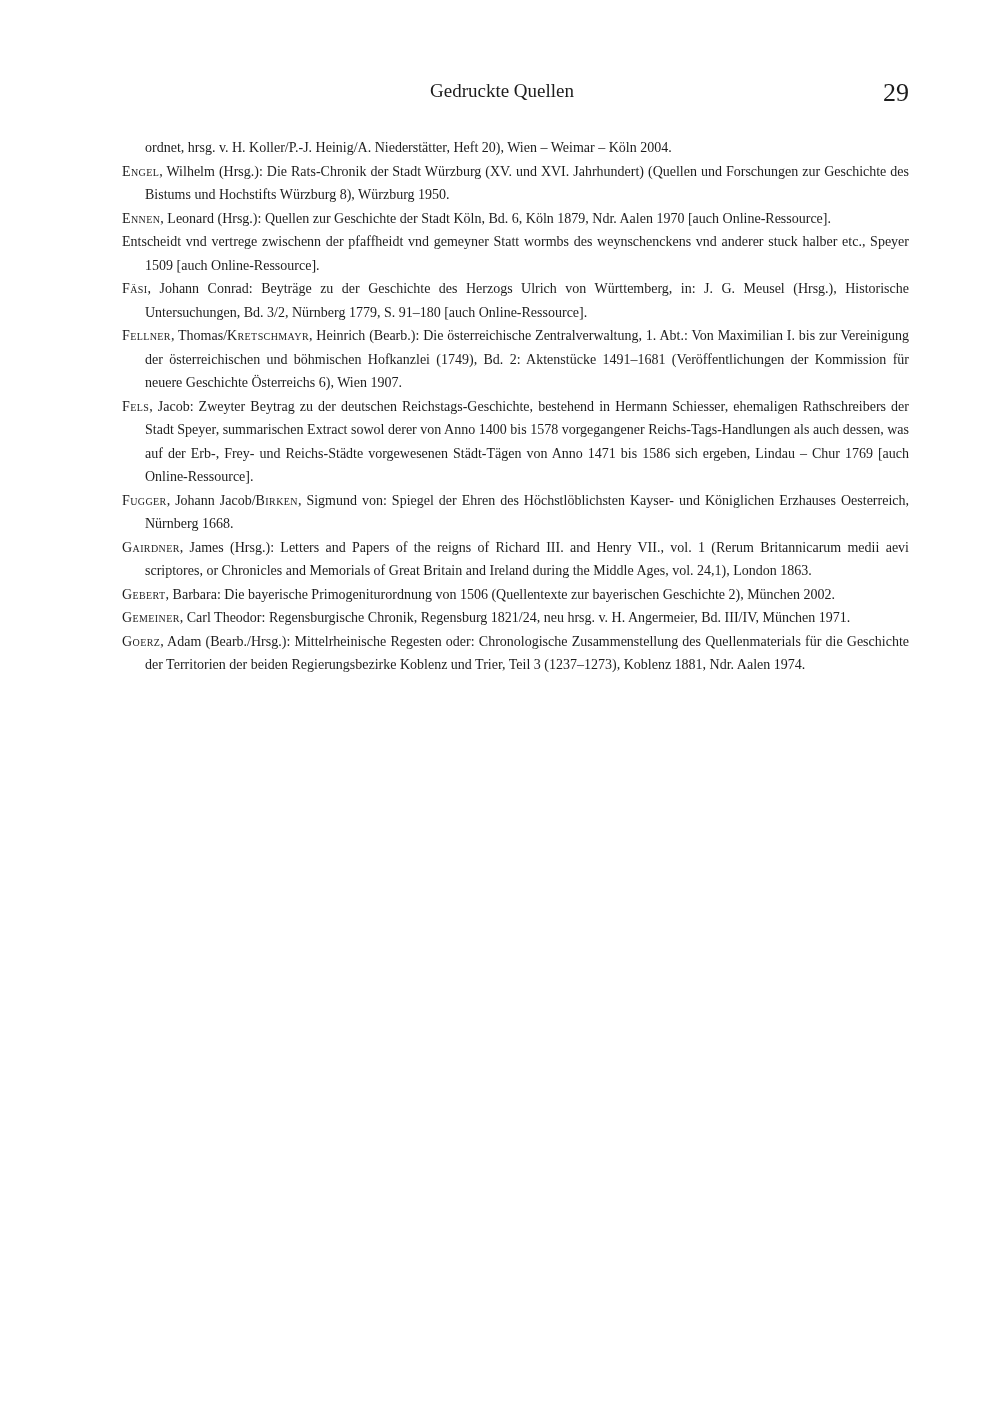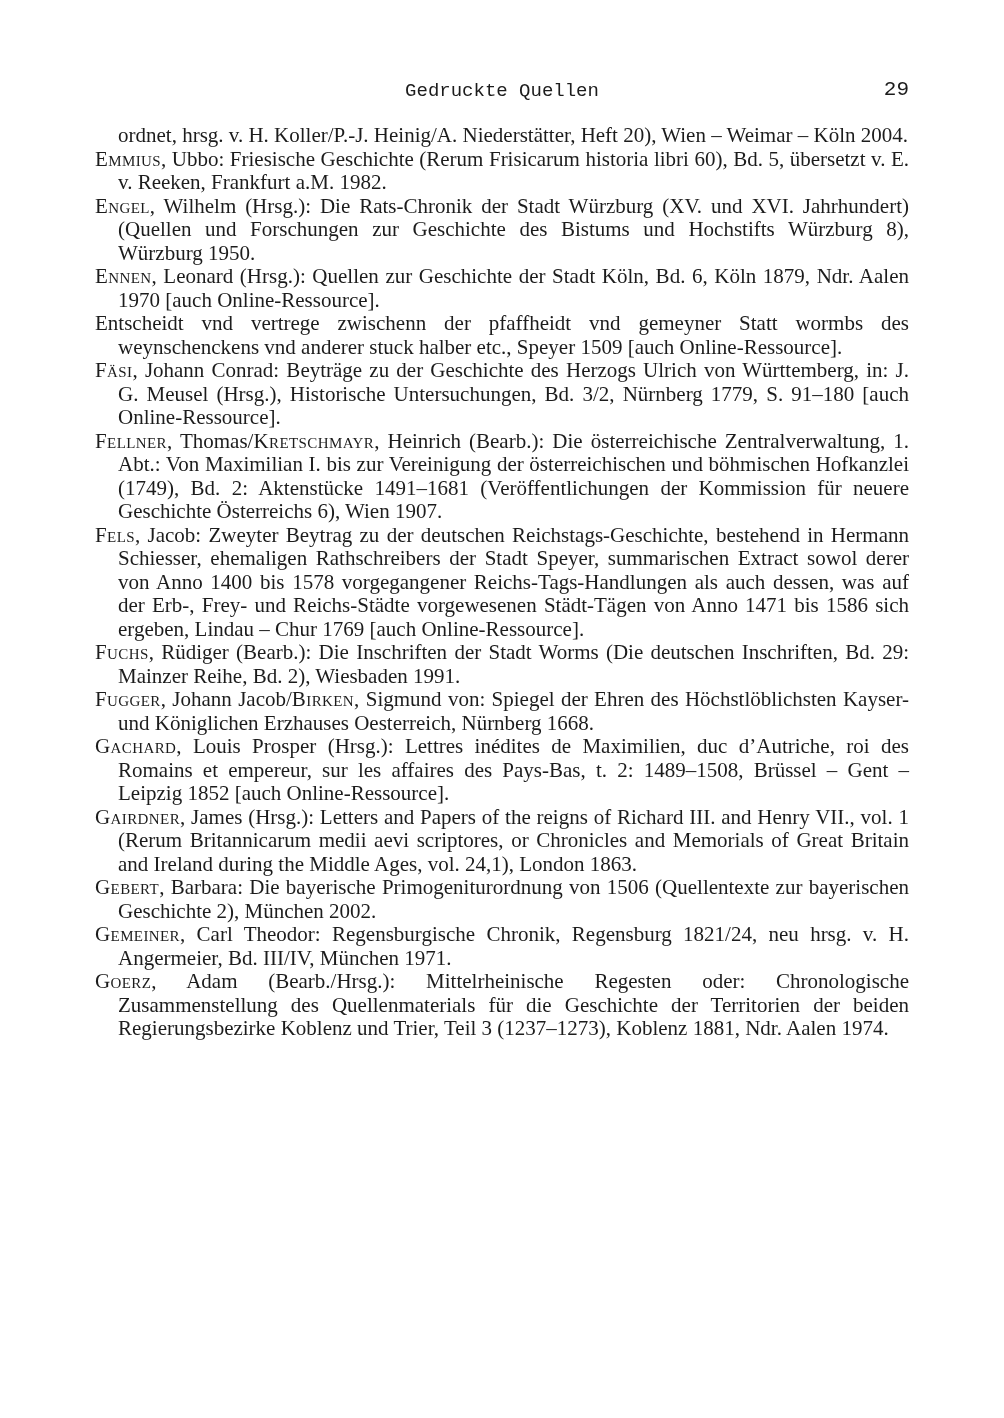--- a/index.html
+++ b/index.html
@@ -16,40 +16,40 @@
     box-sizing: border-box;
     padding: 80px 95px 40px 95px;
     font-family: "Liberation Serif", "DejaVu Serif", serif;
     color: #1c1c1c;
     -webkit-hyphens: auto;
     hyphens: auto;
   }
   .page-header {
     position: relative;
     height: 26px;
-    margin-bottom: 18px;
+    margin-bottom: 30px;
     font-size: 19px;
-    font-family: Liberation Mono, monospace;
   }
   .running-title {
     position: absolute;
     left: 50%;
     transform: translateX(-50%);
     top: 0;
     white-space: nowrap;
   }
   .page-number {
     position: absolute;
     right: 0;
     top: -2px;
-    font-size: 21px;
+    font-size: 26px;
   }
   .bibliography {
-    font-size: 21px;
+    font-size: 14px;
     line-height: 23.5px;
+    margin-left: 27px;
   }
   .entry {
     margin: 0;
     text-align: justify;
     padding-left: 23px;
     text-indent: -23px;
   }
   .entry.continuation {
     text-indent: 0;
   }
@@ -61,28 +61,25 @@
 </head>
 <body>
 
 <div class="page">
   <header class="page-header">
     <span class="running-title">Gedruckte Quellen</span>
     <span class="page-number">29</span>
   </header>
   <main class="bibliography">
       <p class="entry continuation"><span class="entry-text">ordnet, hrsg. v. H. Koller/P.-J. Heinig/A. Niederstätter, Heft 20), Wien – Weimar – Köln 2004.</span></p>
-      <p class="entry"><span class="smallcaps">Emmius</span><span class="entry-text">, Ubbo: Friesische Geschichte (Rerum Frisicarum historia libri 60), Bd. 5, übersetzt v. E. v. Reeken, Frankfurt a.M. 1982.</span></p>
       <p class="entry"><span class="smallcaps">Engel</span><span class="entry-text">, Wilhelm (Hrsg.): Die Rats-Chronik der Stadt Würzburg (XV. und XVI. Jahrhundert) (Quellen und Forschungen zur Geschichte des Bistums und Hochstifts Würzburg 8), Würzburg 1950.</span></p>
       <p class="entry"><span class="smallcaps">Ennen</span><span class="entry-text">, Leonard (Hrsg.): Quellen zur Geschichte der Stadt Köln, Bd. 6, Köln 1879, Ndr. Aalen 1970 [auch Online-Ressource].</span></p>
       <p class="entry"><span class="entry-text">Entscheidt vnd vertrege zwischenn der pfaffheidt vnd gemeyner Statt wormbs des weynschenckens vnd anderer stuck halber etc., Speyer 1509 [auch Online-Ressource].</span></p>
       <p class="entry"><span class="smallcaps">Fäsi</span><span class="entry-text">, Johann Conrad: Beyträge zu der Geschichte des Herzogs Ulrich von Württemberg, in: J. G. Meusel (Hrsg.), Historische Untersuchungen, Bd. 3/2, Nürnberg 1779, S. 91–180 [auch Online-Ressource].</span></p>
       <p class="entry"><span class="smallcaps">Fellner</span><span class="entry-text">, Thomas/</span><span class="smallcaps">Kretschmayr</span><span class="entry-text">, Heinrich (Bearb.): Die österreichische Zentralverwaltung, 1. Abt.: Von Maximilian I. bis zur Vereinigung der österreichischen und böhmischen Hofkanzlei (1749), Bd. 2: Aktenstücke 1491–1681 (Veröffentlichungen der Kommission für neuere Geschichte Österreichs 6), Wien 1907.</span></p>
       <p class="entry"><span class="smallcaps">Fels</span><span class="entry-text">, Jacob: Zweyter Beytrag zu der deutschen Reichstags-Geschichte, bestehend in Hermann Schiesser, ehemaligen Rathschreibers der Stadt Speyer, summarischen Extract sowol derer von Anno 1400 bis 1578 vorgegangener Reichs-Tags-Handlungen als auch dessen, was auf der Erb-, Frey- und Reichs-Städte vorgewesenen Städt-Tägen von Anno 1471 bis 1586 sich ergeben, Lindau – Chur 1769 [auch Online-Ressource].</span></p>
-      <p class="entry"><span class="smallcaps">Fuchs</span><span class="entry-text">, Rüdiger (Bearb.): Die Inschriften der Stadt Worms (Die deutschen Inschriften, Bd. 29: Mainzer Reihe, Bd. 2), Wiesbaden 1991.</span></p>
       <p class="entry"><span class="smallcaps">Fugger</span><span class="entry-text">, Johann Jacob/</span><span class="smallcaps">Birken</span><span class="entry-text">, Sigmund von: Spiegel der Ehren des Höchstlöblichsten Kayser- und Königlichen Erzhauses Oesterreich, Nürnberg 1668.</span></p>
-      <p class="entry"><span class="smallcaps">Gachard</span><span class="entry-text">, Louis Prosper (Hrsg.): Lettres inédites de Maximilien, duc d’Autriche, roi des Romains et empereur, sur les affaires des Pays-Bas, t. 2: 1489–1508, Brüssel – Gent – Leipzig 1852 [auch Online-Ressource].</span></p>
       <p class="entry"><span class="smallcaps">Gairdner</span><span class="entry-text">, James (Hrsg.): Letters and Papers of the reigns of Richard III. and Henry VII., vol. 1 (Rerum Britannicarum medii aevi scriptores, or Chronicles and Memorials of Great Britain and Ireland during the Middle Ages, vol. 24,1), London 1863.</span></p>
       <p class="entry"><span class="smallcaps">Gebert</span><span class="entry-text">, Barbara: Die bayerische Primogeniturordnung von 1506 (Quellentexte zur bayerischen Geschichte 2), München 2002.</span></p>
       <p class="entry"><span class="smallcaps">Gemeiner</span><span class="entry-text">, Carl Theodor: Regensburgische Chronik, Regensburg 1821/24, neu hrsg. v. H. Angermeier, Bd. III/IV, München 1971.</span></p>
       <p class="entry"><span class="smallcaps">Goerz</span><span class="entry-text">, Adam (Bearb./Hrsg.): Mittelrheinische Regesten oder: Chronologische Zusammenstellung des Quellenmaterials für die Geschichte der Territorien der beiden Regierungsbezirke Koblenz und Trier, Teil 3 (1237–1273), Koblenz 1881, Ndr. Aalen 1974.</span></p>
     </main>
 </div>
 
 </body></html>

